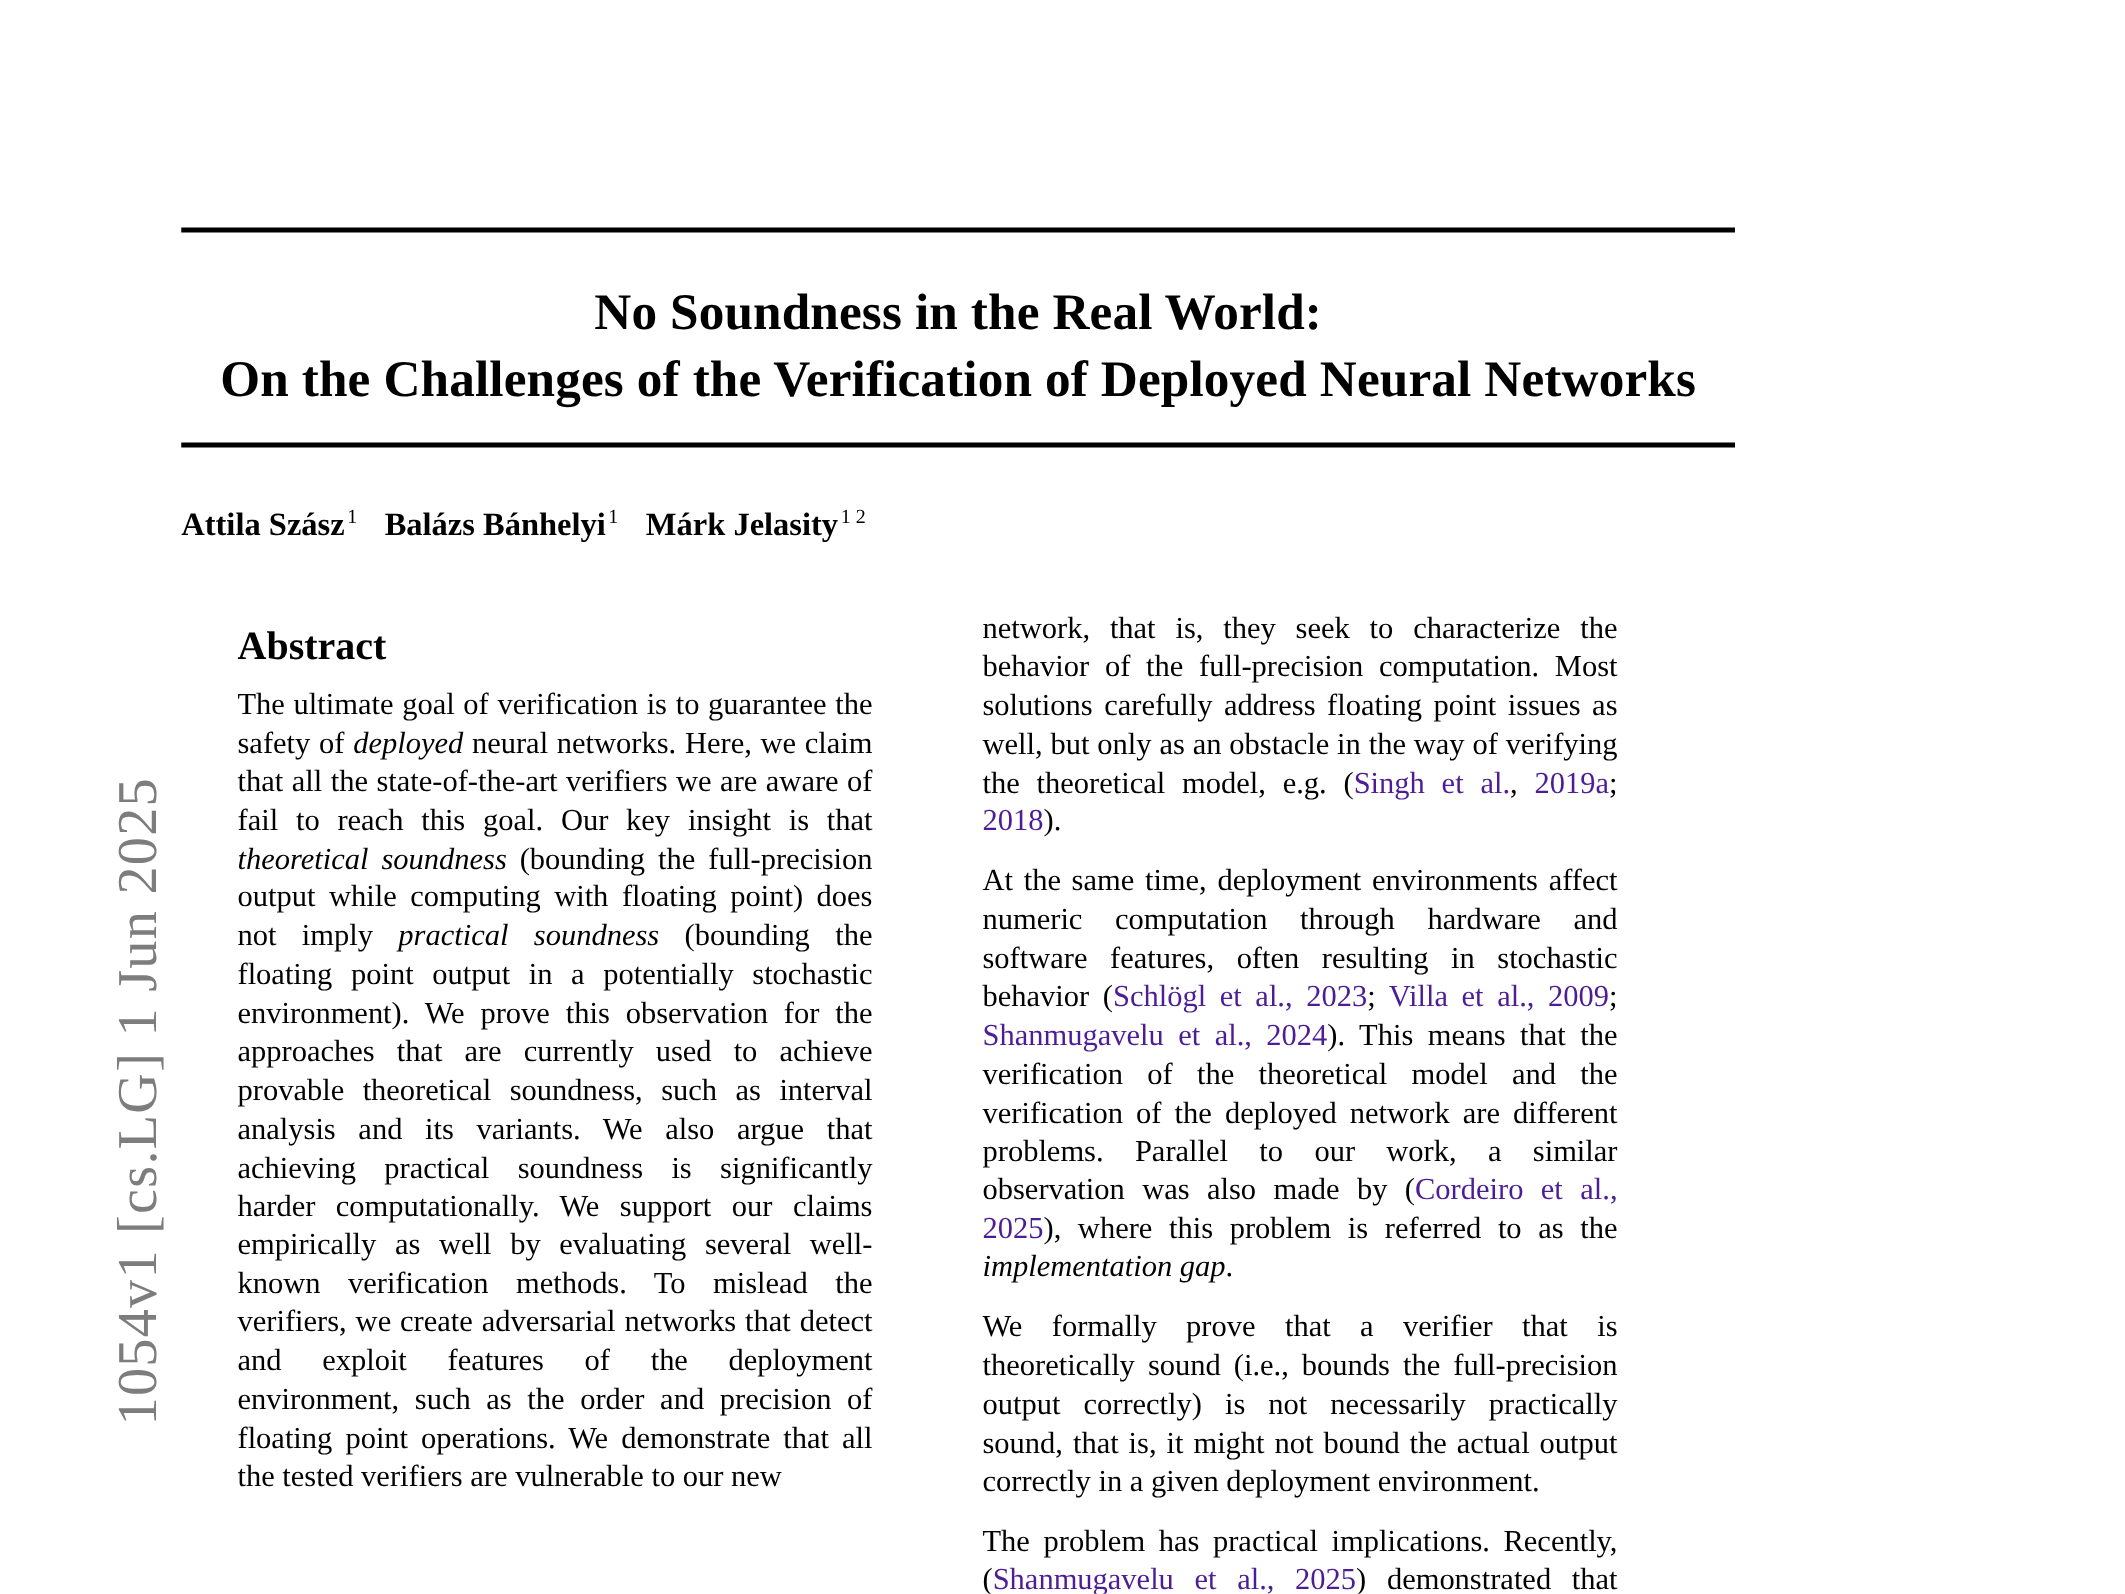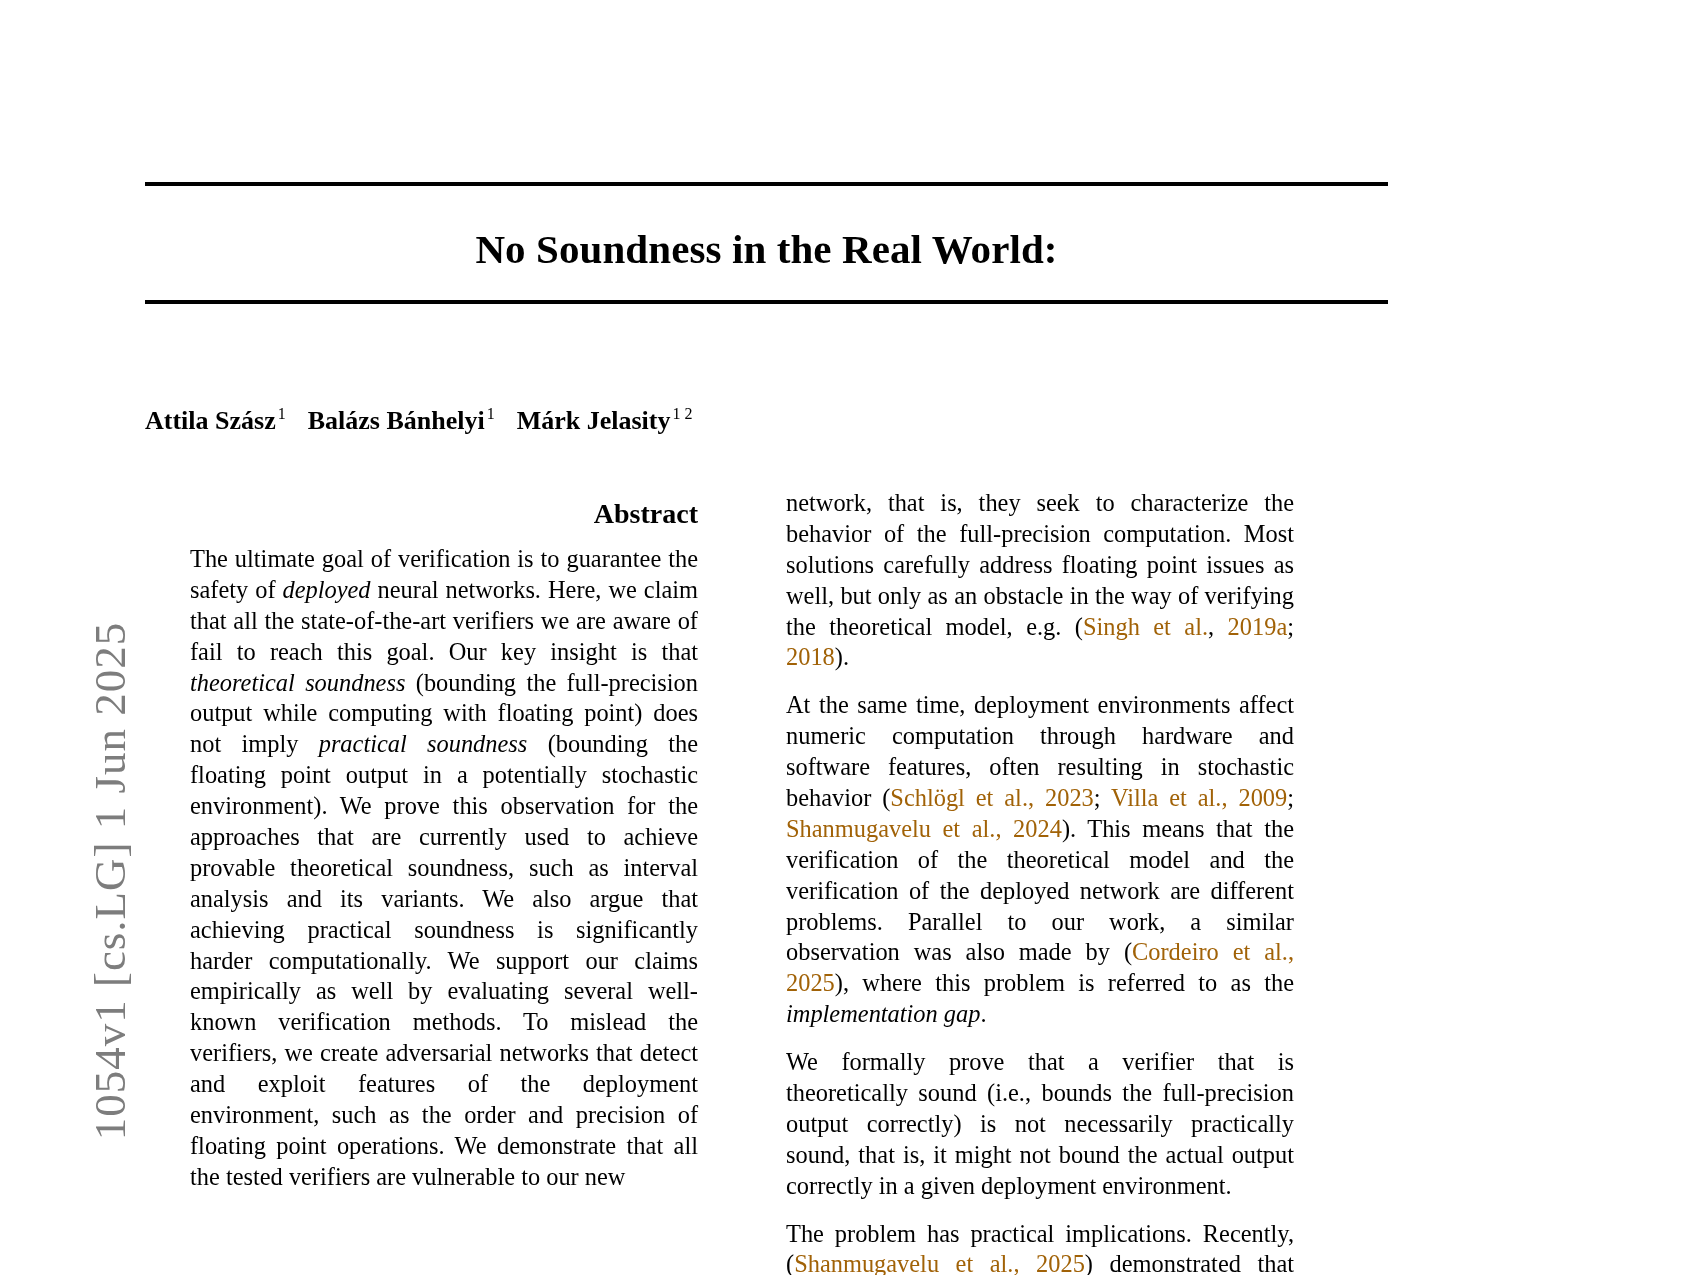--- a/index.html
+++ b/index.html
@@ -90,50 +90,51 @@
   }
   .col {
     position: absolute;
     top: 0;
     width: 508px;
   }
   .col-left { left: 0; }
   .col-right { left: 596px; }
 
   #abstract-heading {
-    font-size: 28px;
+    font-size: 32px;
     font-weight: bold;
-    text-align: right;
+    text-align: left;
     margin: 10px 0 14px 0;
   }
 
   p.body {
     margin: 0 0 17px 0;
     font-size: 24.4px;
     line-height: 1.266;
     text-align: justify;
     text-justify: inter-word;
     hyphens: none;
   }
   p.body:last-child { margin-bottom: 0; }
 
   .it { font-style: italic; }
-  .cite { color: #a16207; }
+  .cite { color: #4c1d95; }
 </style>
 </head>
 <body>
 
 <div id="arxiv-stamp">1054v1  [cs.LG]  1 Jun 2025</div>
 
 <div id="page">
 
   <div id="title-block">
     <hr class="rule">
     <div id="title-area">
       <div class="title-line">No Soundness in the Real World:</div>
+      <div class="title-line">On the Challenges of the Verification of Deployed Neural Networks</div>
     </div>
     <hr class="rule">
   </div>
 
   <div id="authors"><span class="author"><span>Attila Szász</span><span class="sup">1</span></span><span class="sep"></span><span class="author"><span>Balázs Bánhelyi</span><span class="sup">1</span></span><span class="sep"></span><span class="author"><span>Márk Jelasity</span><span class="sup">1 2</span></span></div>
 
   <div id="columns">
 
     <div class="col col-left">
       <div id="abstract-heading">Abstract</div>

